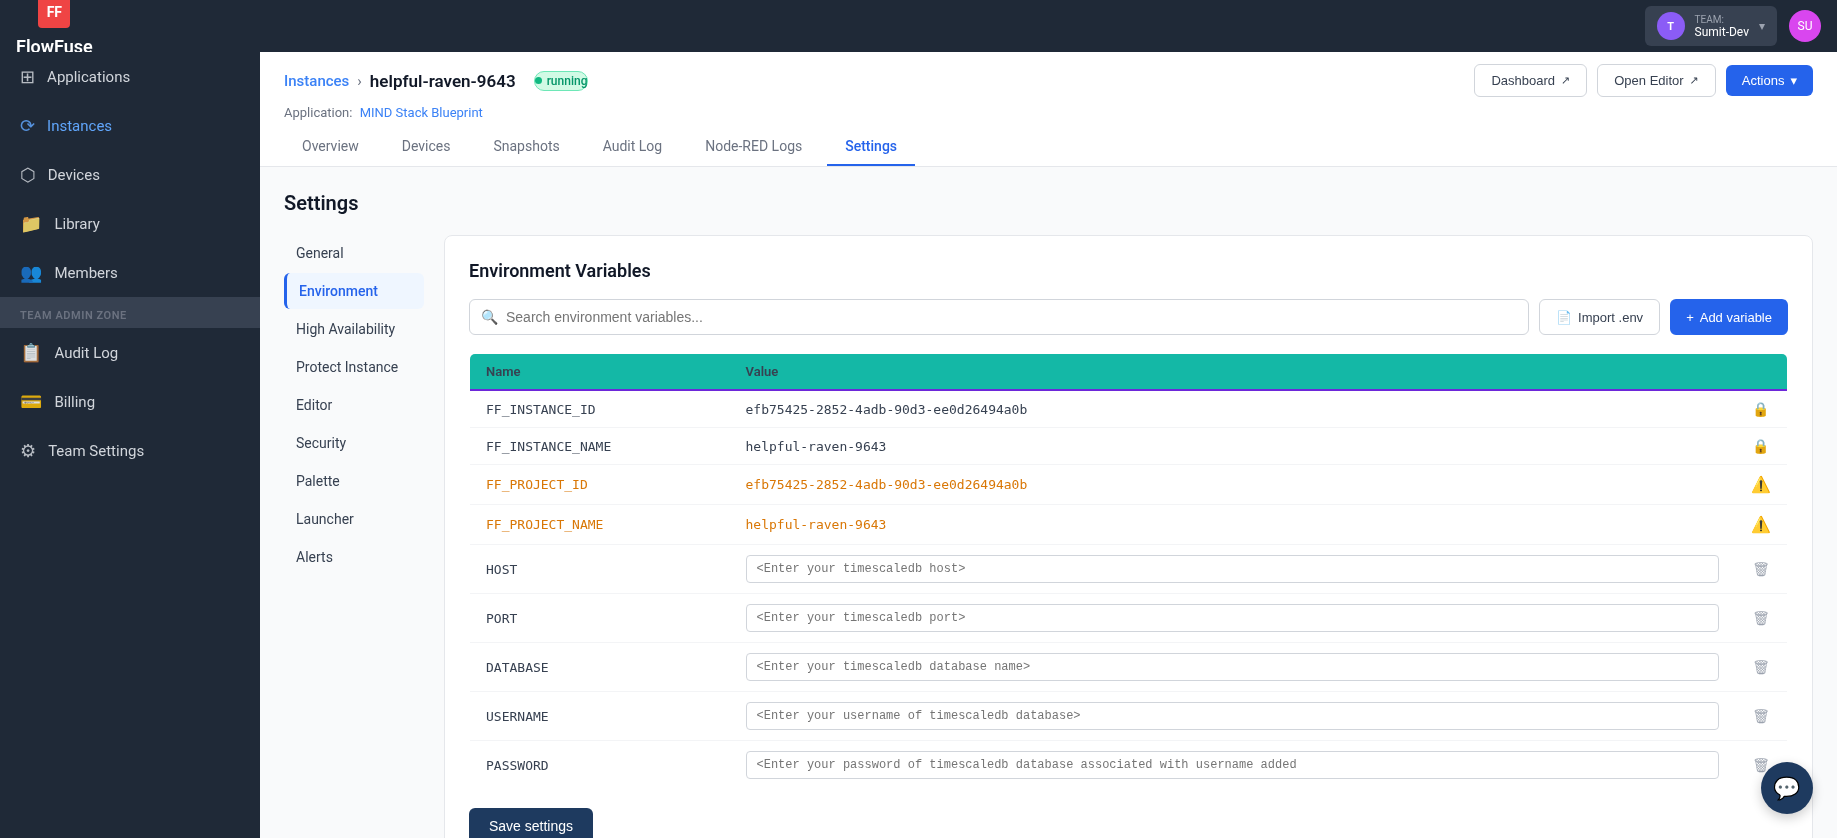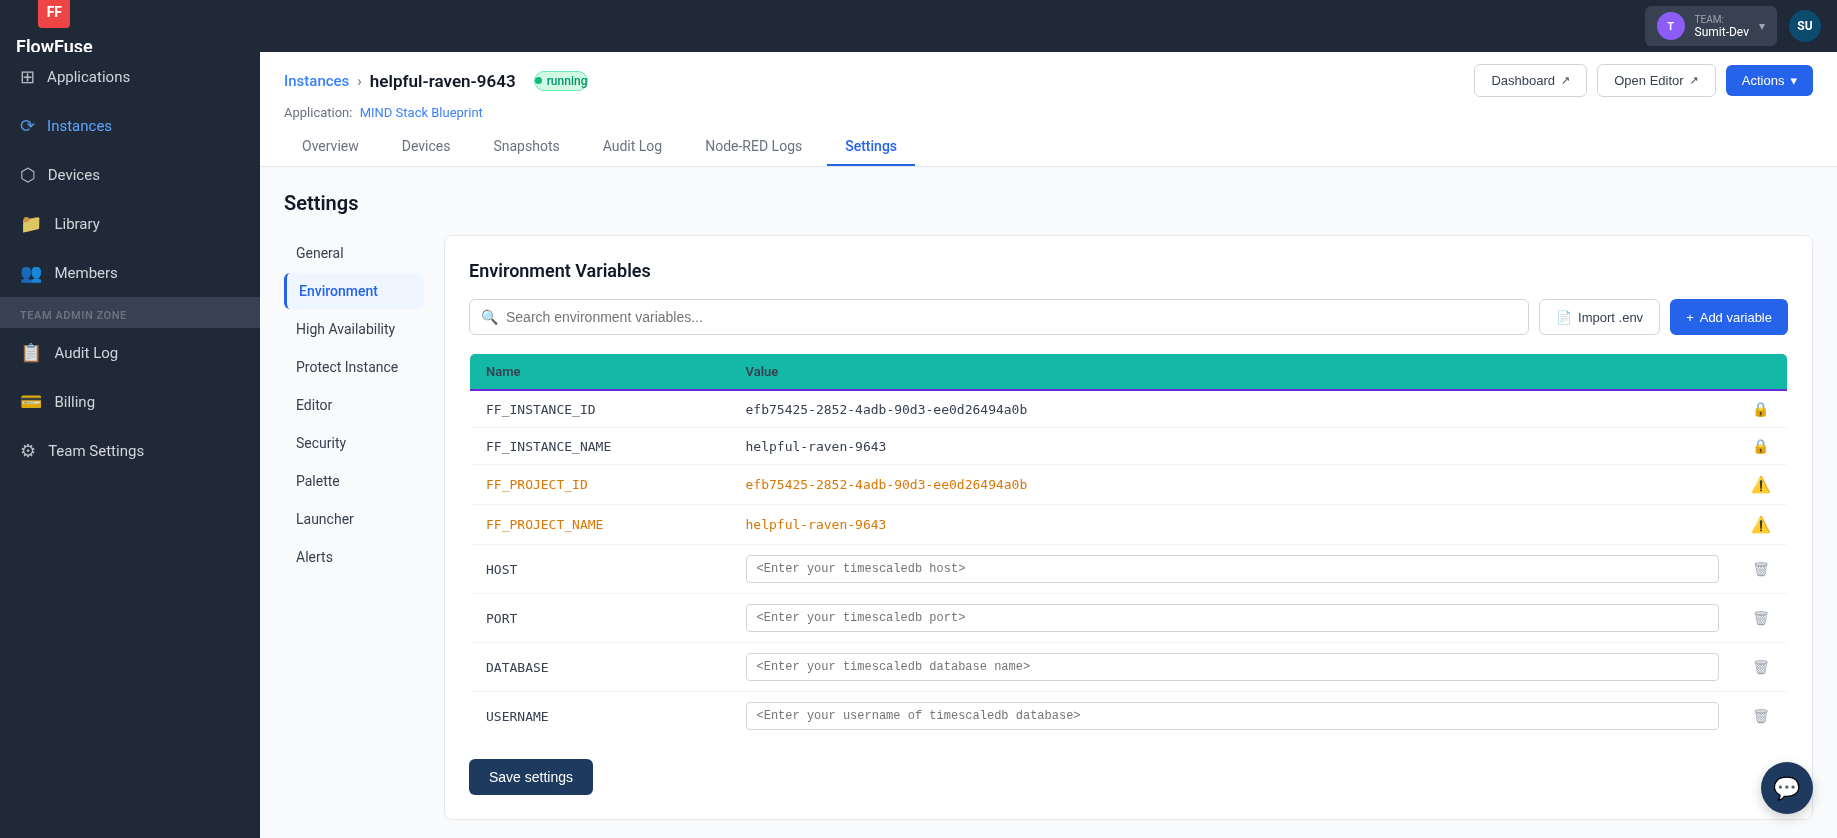--- a/index.html
+++ b/index.html
@@ -68,28 +68,28 @@
       font-size: 10px;
       text-transform: uppercase;
     }
     .chevron-icon {
       color: #9ca3af;
       font-size: 12px;
     }
     .user-avatar {
       width: 32px;
       height: 32px;
-      background: #0c4a6e;
+      background: #d946ef;
       border-radius: 50%;
       display: flex;
       align-items: center;
       justify-content: center;
       color: white;
       font-size: 12px;
-      font-weight: 700;
+      font-weight: 400;
       cursor: pointer;
     }
     .nav-right {
       display: flex;
       align-items: center;
       gap: 12px;
     }
 
     
     .main-layout {
@@ -598,20 +598,25 @@
                 <tr>
                   <td class="td-name">DATABASE</td>
                   <td class="td-value"><input type="text" class="input-field" placeholder="&lt;Enter your timescaledb database name&gt;" style=""></td>
                   <td class="td-action"><span class="action-icon">🗑</span></td>
                 </tr>
                 <tr>
                   <td class="td-name">USERNAME</td>
                   <td class="td-value"><input type="text" class="input-field" placeholder="&lt;Enter your username of timescaledb database&gt;" style=""></td>
                   <td class="td-action"><span class="action-icon">🗑</span></td>
                 </tr>
+                <tr>
+                  <td class="td-name">PASSWORD</td>
+                  <td class="td-value"><input type="text" class="input-field" placeholder="&lt;Enter your password of timescaledb database associated with username added" style=""></td>
+                  <td class="td-action"><span class="action-icon">🗑</span></td>
+                </tr>
               </tbody>
           </table>
 
           <button class="save-btn">Save settings</button>
         </div>
       </div>
     </div>
   </div>
 </div>
 

